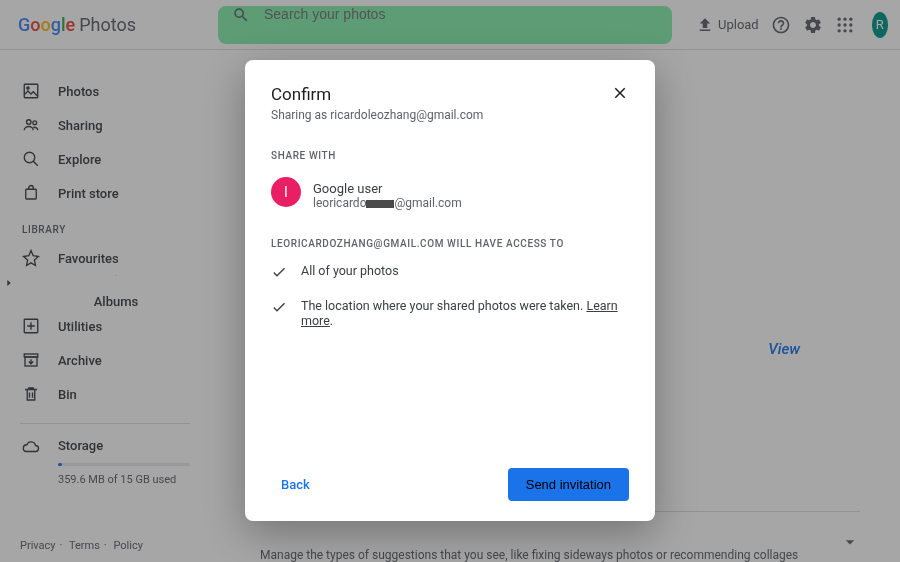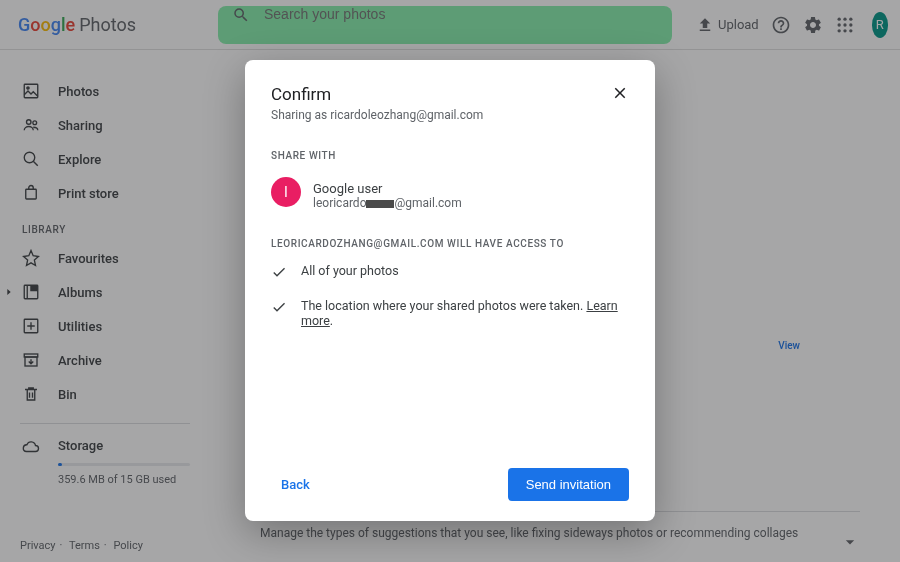--- a/index.html
+++ b/index.html
@@ -36,22 +36,22 @@
     .storage-bar { height: 3px; background: #e8eaed; border-radius: 2px; margin: 10px 0 6px; position: relative; }
     .storage-bar-fill { position: absolute; left: 0; top: 0; height: 100%; width: 3%; background: #1a73e8; border-radius: 2px; }
     .storage-text { font-size: 11px; color: #5f6368; line-height: 1.4; }
     .footer { position: absolute; bottom: 10px; left: 20px; font-size: 11px; color: #5f6368; }
     .footer span { margin: 0 4px; }
     
     
     .main { position: absolute; left: 220px; top: 50px; right: 0; padding: 20px 40px; }
     .main h1 { font-size: 18px; font-weight: 400; color: #202124; }
     .section { margin-top: 420px; display: flex; justify-content: space-between; align-items: flex-start; border-top: 1px solid #dadce0; padding: 14px 0; }
-    .section-text { font-size: 12px; color: #5f6368; flex: 1; }
-    .view-link { color: #1a73e8; font-size: 10px; font-weight: 500; position: absolute; right: 100px; top: 290px; }
+    .section-text { font-size: 12px; color: #5f6368; flex: 1; margin-top: 22px; }
+    .view-link { color: #1a73e8; font-size: 15px; font-weight: 500; position: absolute; right: 100px; top: 290px; font-style: italic; }
     .chevron { width: 20px; height: 20px; fill: #5f6368; }
     .section .chevron { margin-left: 20px; margin-top: 6px; }
 
     
     .overlay { position: absolute; inset: 0; background: rgba(32,33,36,0.4); display: flex; align-items: flex-start; justify-content: center; padding-top: 60px; }
     
     
     .dialog { background: #fff; border-radius: 8px; width: 410px; padding: 24px 26px 20px; box-shadow: 0 12px 40px rgba(0,0,0,0.3); font-size: 13px; }
     .dialog-header { display: flex; justify-content: space-between; align-items: flex-start; }
     .dialog-title { font-size: 17px; color: #202124; font-weight: 400; }
@@ -64,21 +64,21 @@
     .contact-name { font-size: 13px; color: #3c4043; margin-top: 8px; }
     .contact-email { font-size: 12px; color: #5f6368; }
     .redact { display: inline-block; background: #4a4a4a; width: 28px; height: 8px; vertical-align: middle; }
     .access-list { margin-top: 14px; }
     .access-item { display: flex; align-items: flex-start; gap: 14px; margin-bottom: 18px; }
     .access-item svg { width: 16px; height: 16px; fill: #3c4043; flex-shrink: 0; margin-top: 1px; }
     .access-item span { font-size: 12.5px; color: #3c4043; }
     .access-item a { color: #3c4043; text-decoration: underline; }
     .dialog-actions { display: flex; justify-content: space-between; align-items: center; margin-top: 140px; }
     .btn-back { color: #1a73e8; font-size: 13px; font-weight: 500; padding: 8px 10px; cursor: pointer; }
-    .btn-primary { background: #1a73e8; color: #ffffff; font-size: 13px; font-weight: 500; padding: 9px 18px; border-radius: 4px; border: none; cursor: pointer; }
+    .btn-primary { background: #1a73e8; color: #000000; font-size: 13px; font-weight: 500; padding: 9px 18px; border-radius: 4px; border: none; cursor: pointer; }
   </style>
 </head>
 <body>
 
 <div class="header">
   <div class="logo">
     <span class="logo-g">G</span>
       <span class="logo-o1">o</span>
       <span class="logo-o2">o</span>
       <span class="logo-g2">g</span>
@@ -156,21 +156,21 @@
       </svg>
     <span>Print store</span>
   </div>
   <div class="library-label">LIBRARY</div>
   <div class="nav-item">
     <svg viewBox="0 0 24 24">
         <path d="M12 2l2.9 6.9L22 10l-5.5 4.8L18 22l-6-3.5L6 22l1.5-7.2L2 10l7.1-1.1z"></path>
       </svg>
     <span>Favourites</span>
   </div>
-  <div class="nav-item filled" style="position:relative;">
+  <div class="nav-item filled" style="position:relative;flex-direction:column;">
     <span class="submenu-caret"><svg viewBox="0 0 24 24">
           <path d="M8 5l8 7-8 7z"></path>
         </svg></span>
     <svg viewBox="0 0 24 24" style="fill:none;stroke:#3c4043;">
         <rect x="3" y="3" width="18" height="18" rx="1"></rect>
         <path d="M7 3v18" fill="none"></path>
         <rect x="11" y="3" width="10" height="8" fill="#3c4043" stroke="none"></rect>
       </svg>
     <span>Albums</span>
   </div>

